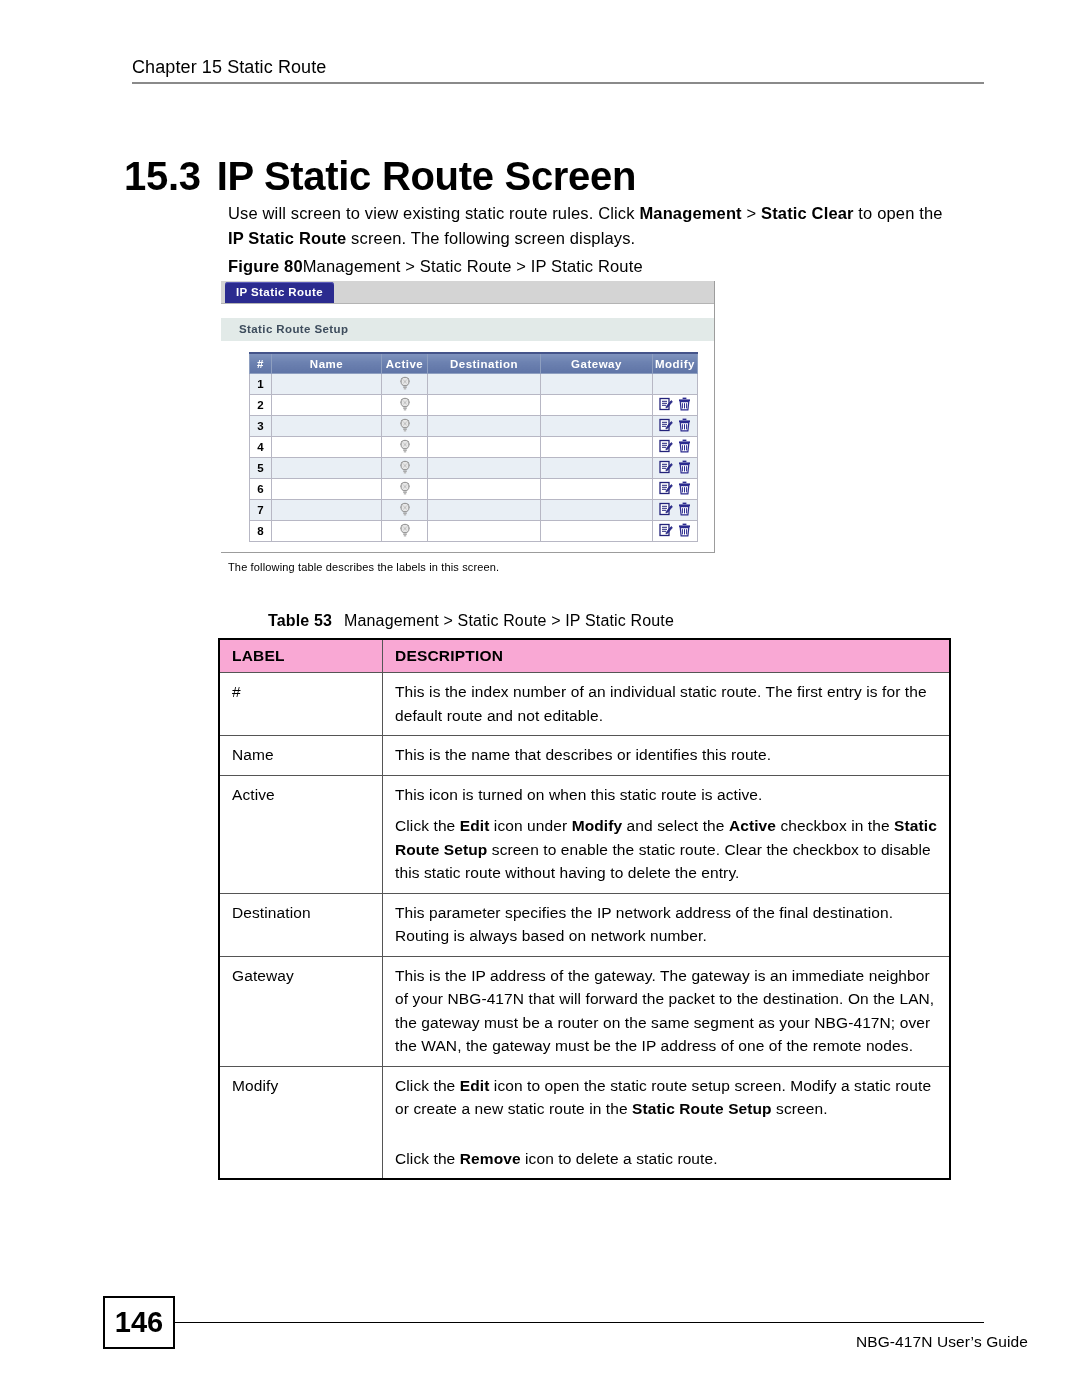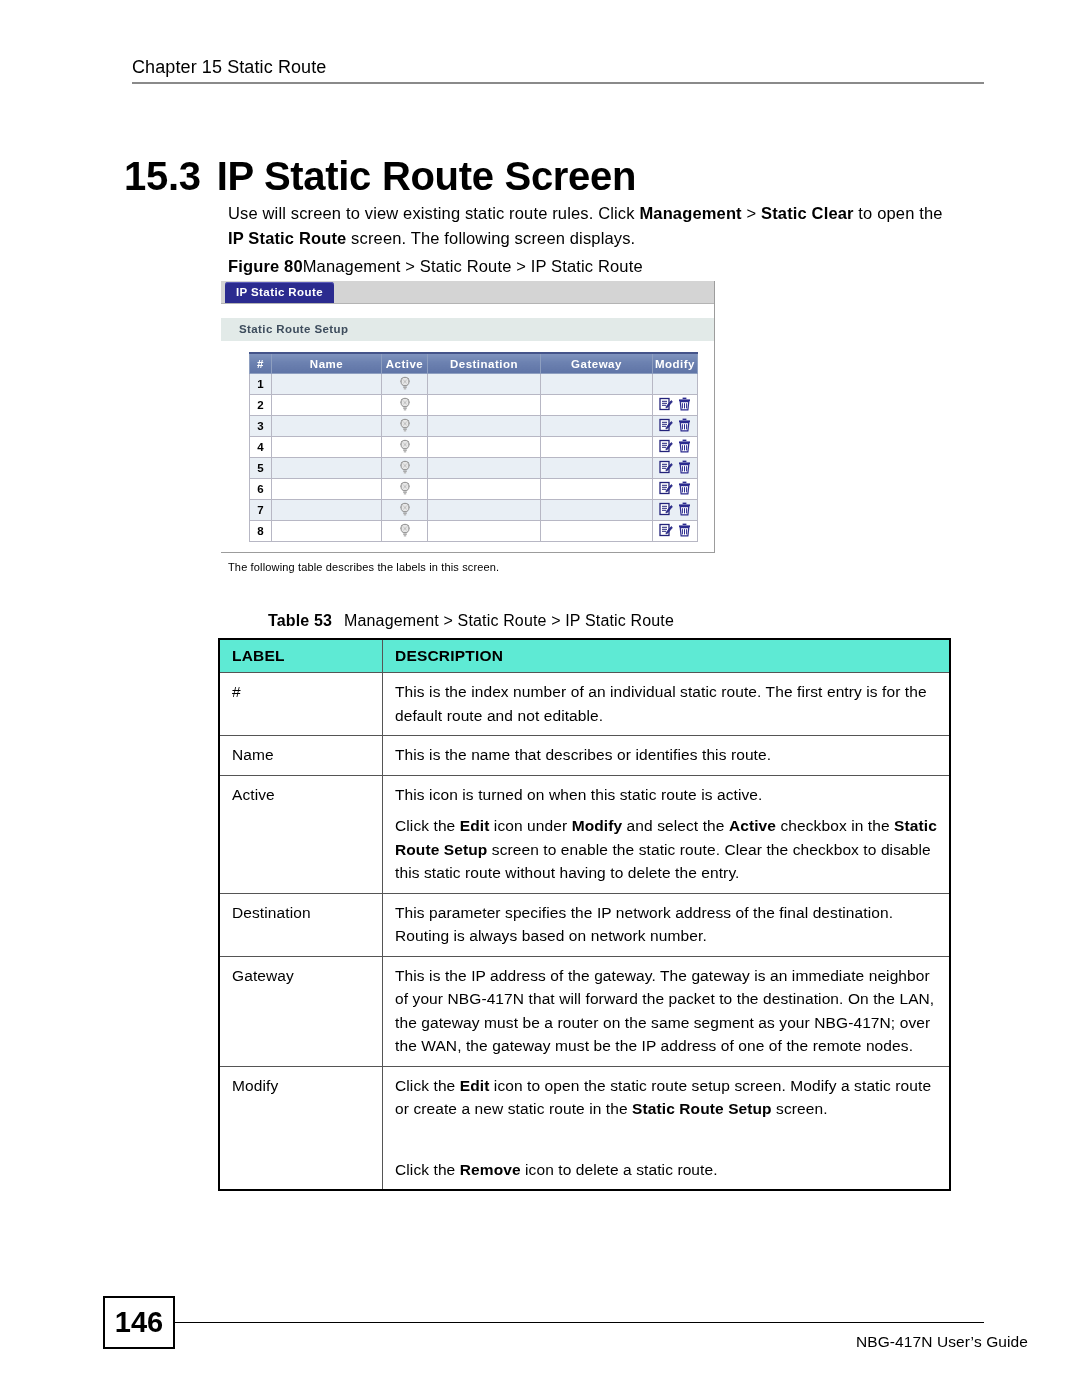--- a/index.html
+++ b/index.html
@@ -208,39 +208,39 @@
     position: absolute;
     left: 218px;
     top: 638px;
     width: 733px;
     border-collapse: collapse;
     border: 2px solid #000;
     table-layout: fixed;
     font-size: 15.5px;
   }
   .desc-table th {
-    background: #5eead4;
+    background: #f9a8d4;
     text-align: left;
     font-weight: bold;
     font-size: 15.5px;
     padding: 7px 0 7px 12px;
     border-bottom: 1.5px solid #555;
     letter-spacing: 0.2px;
   }
   .desc-table td {
     vertical-align: top;
     padding: 7px 12px 8px 12px;
     border-top: 1.5px solid #555;
     line-height: 23.5px;
     letter-spacing: 0.1px;
   }
   .desc-table td.lbl { width: 150px; border-right: 1.5px solid #555; }
   .desc-table th.lbl { width: 150px; border-right: 1.5px solid #555; }
   .desc-table td.dsc p { margin: 0; }
-  .desc-table td.dsc p + p { margin-top: 37px; }
+  .desc-table td.dsc p + p { margin-top: 26px; }
   .desc-table b { font-weight: bold; }
   .desc-table tr.no-top-border td { border-top: none; padding-top: 0; }
 
   
   .footer-rule {
     position: absolute;
     left: 175px;
     top: 1322px;
     width: 809px;
     border-bottom: 1.5px solid #000;

